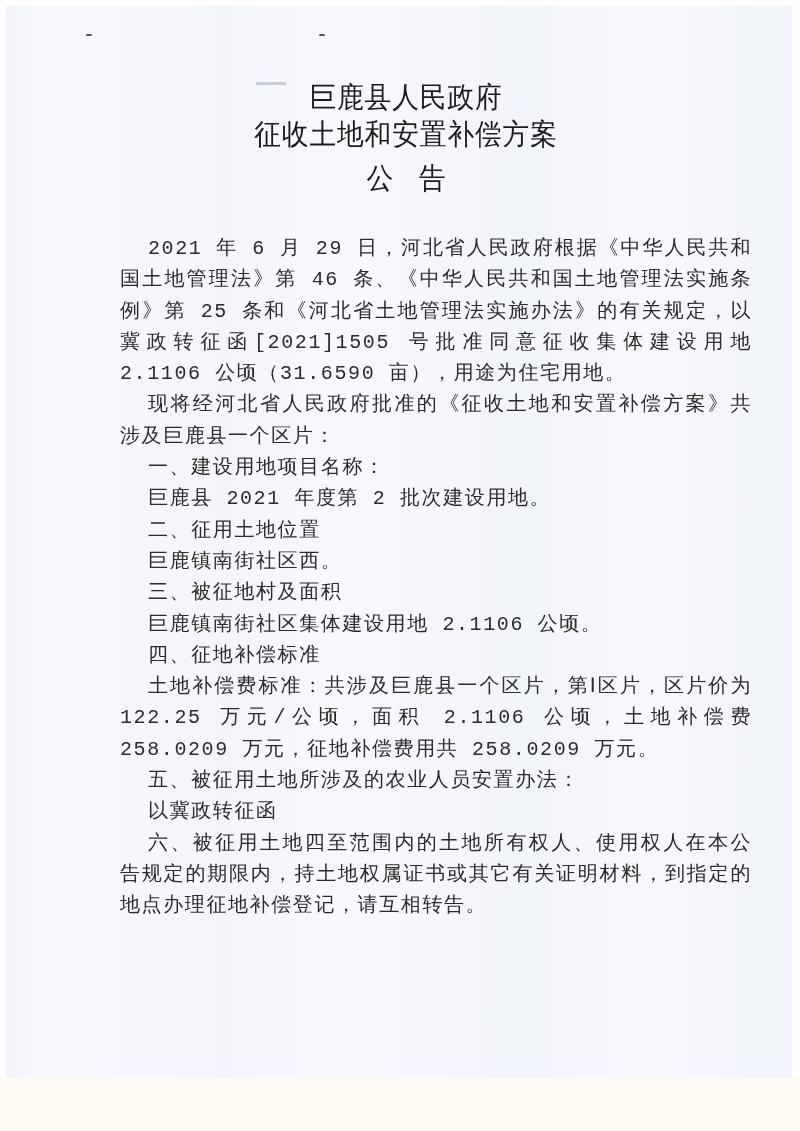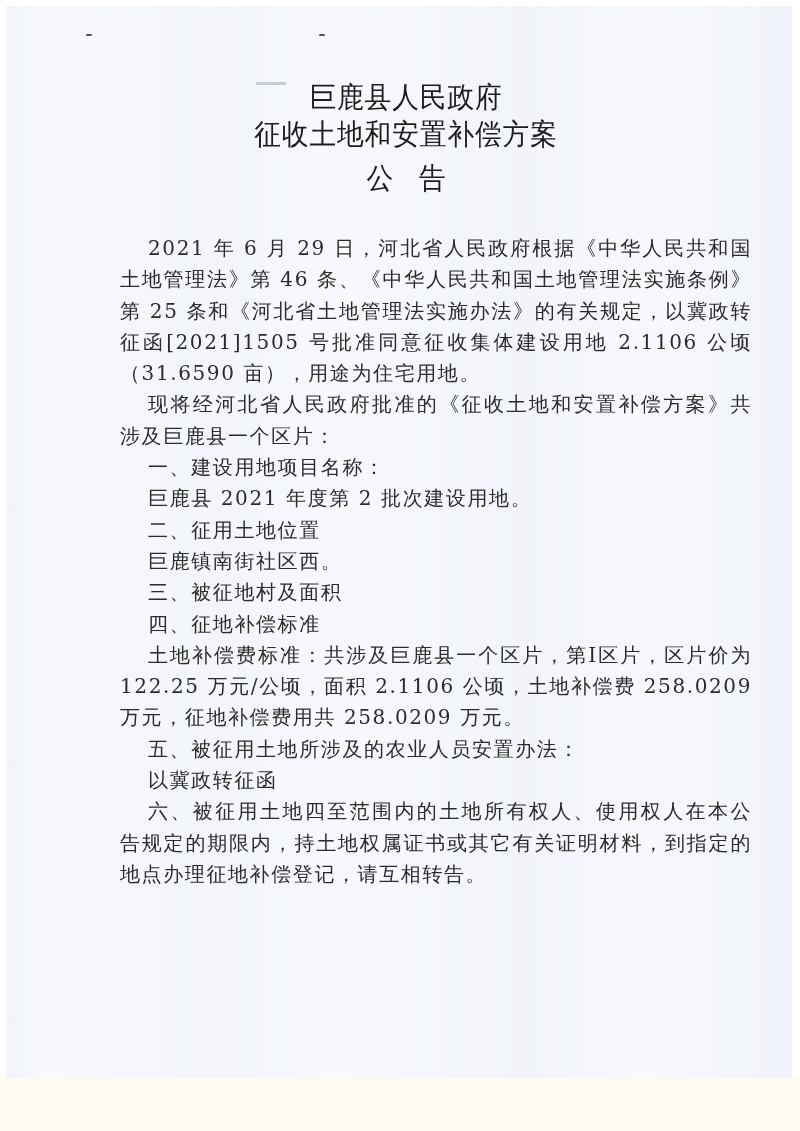--- a/index.html
+++ b/index.html
@@ -71,21 +71,21 @@
     font-size: 20px;
     line-height: 31.3px;
     letter-spacing: 1.6px;
     color: #2b2b2b;
   }
   .para {
     margin: 0;
     text-align: justify;
     text-align-last: left;
   }
-  .indent { text-indent: 28px; }
+  .indent { text-indent: 28px; font-family: Liberation Mono, monospace; }
   .page-bottom {
     position: absolute;
     left: 0;
     top: 1078px;
     width: 800px;
     height: 53px;
     background: #fdfbf4;
   }
 </style>
 </head>
@@ -104,20 +104,21 @@
 </div>
 
 <div class="content">
   <p class="para indent">2021 年 6 月 29 日，河北省人民政府根据《中华人民共和国土地管理法》第 46 条、《中华人民共和国土地管理法实施条例》第 25 条和《河北省土地管理法实施办法》的有关规定，以冀政转征函[2021]1505 号批准同意征收集体建设用地 2.1106 公顷（31.6590 亩），用途为住宅用地。</p>
   <p class="para indent">现将经河北省人民政府批准的《征收土地和安置补偿方案》共涉及巨鹿县一个区片：</p>
   <p class="para indent">一、建设用地项目名称：</p>
   <p class="para indent">巨鹿县 2021 年度第 2 批次建设用地。</p>
   <p class="para indent">二、征用土地位置</p>
   <p class="para indent">巨鹿镇南街社区西。</p>
   <p class="para indent">三、被征地村及面积</p>
+  <p class="para indent">巨鹿镇南街社区集体建设用地 2.1106 公顷。</p>
   <p class="para indent">四、征地补偿标准</p>
   <p class="para indent">土地补偿费标准：共涉及巨鹿县一个区片，第Ⅰ区片，区片价为 122.25 万元/公顷，面积 2.1106 公顷，土地补偿费 258.0209 万元，征地补偿费用共 258.0209 万元。</p>
   <p class="para indent">五、被征用土地所涉及的农业人员安置办法：</p>
   <p class="para indent">以冀政转征函</p>
   <p class="para indent">六、被征用土地四至范围内的土地所有权人、使用权人在本公告规定的期限内，持土地权属证书或其它有关证明材料，到指定的地点办理征地补偿登记，请互相转告。</p>
 </div>
 
 <div class="page-bottom"></div>
 
 </body></html>

